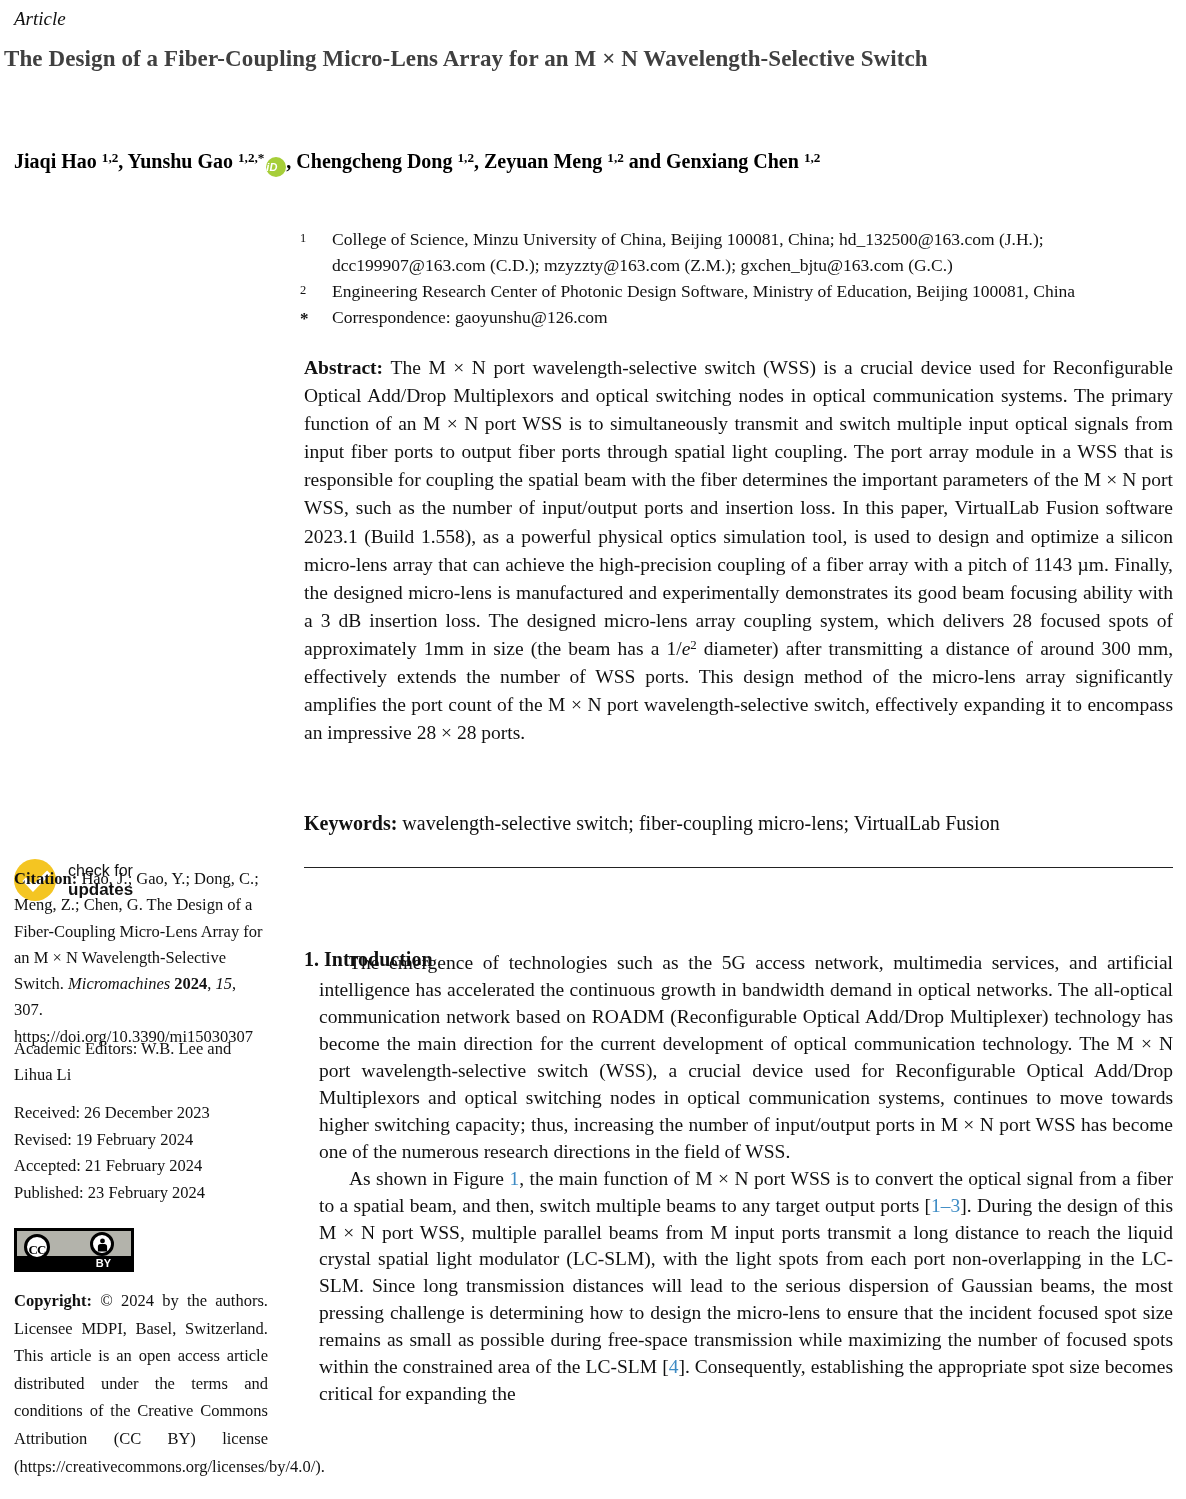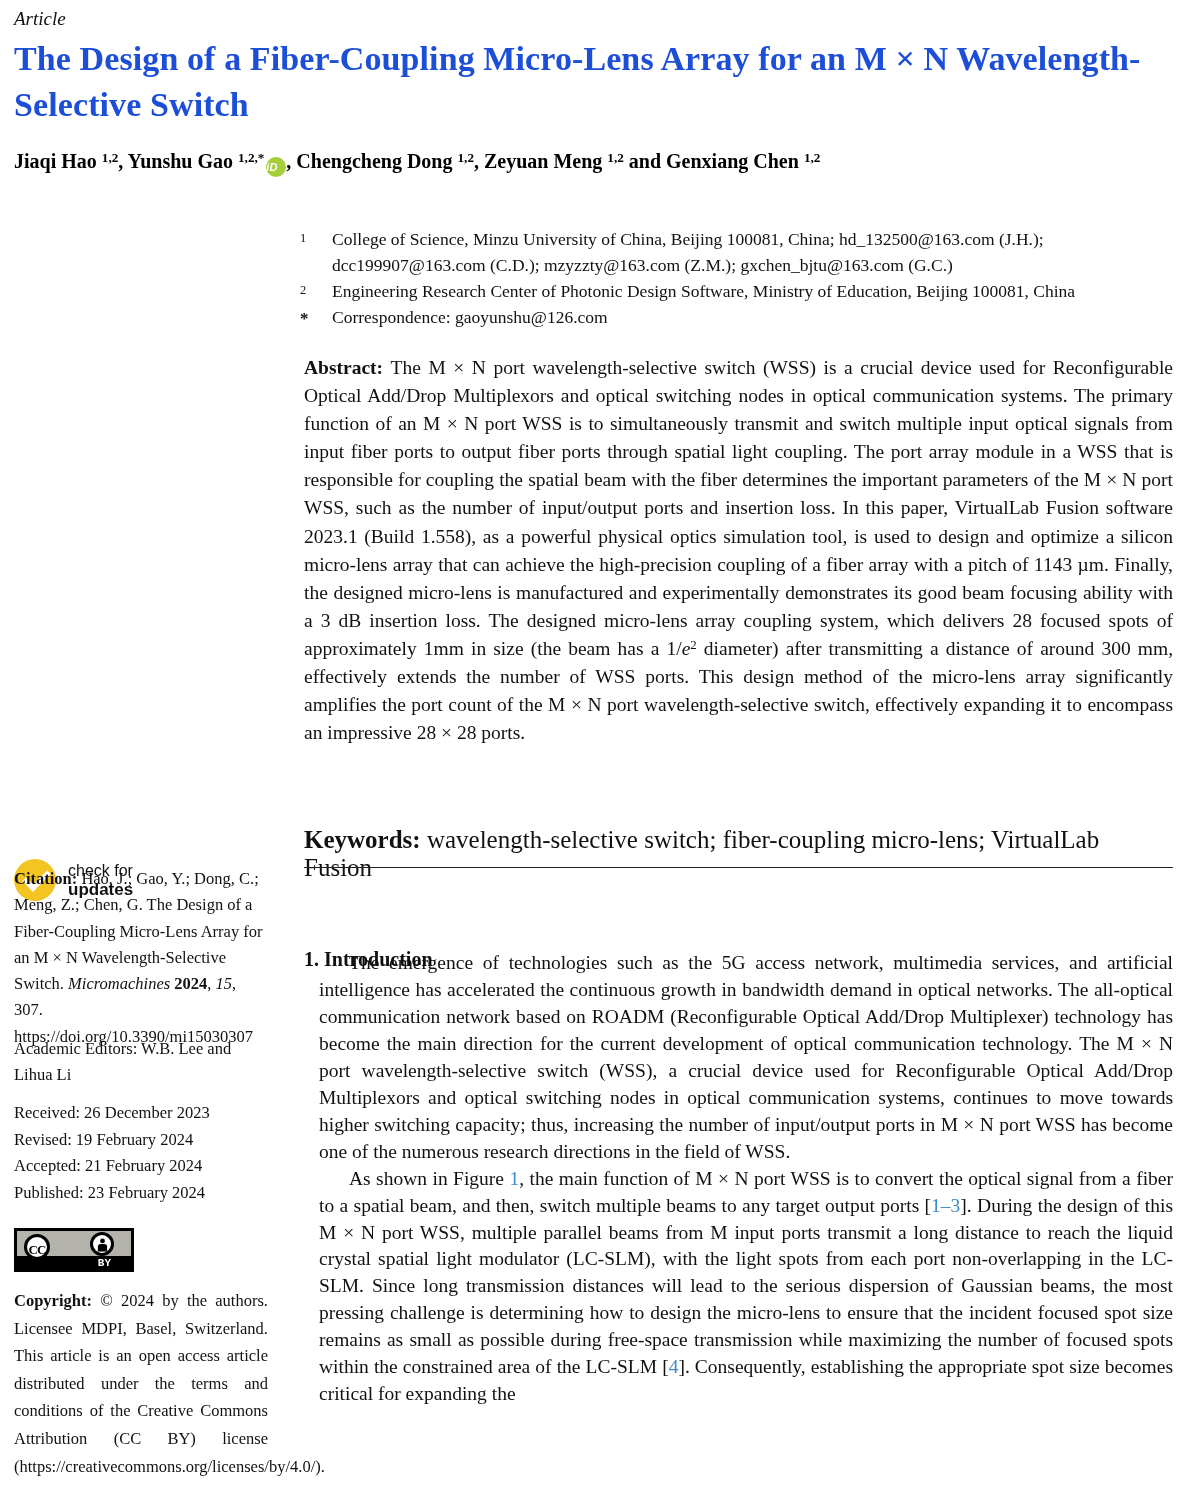--- a/index.html
+++ b/index.html
@@ -12,23 +12,23 @@
     overflow:hidden;
   }
   .abs { position:absolute; }
 
   
   .article-label {
     left:14px; top:8px;
     font-style:italic; font-size:19px; color:#111;
   }
   .page-title {
-    left:14px; top:36px; width:1160px;
-    font-size:34px; font-weight:700; line-height:46px;
-    letter-spacing:0.1px; color:#1d4ed8;
+    left:4px; top:36px; width:1160px;
+    font-size:23px; font-weight:700; line-height:46px;
+    letter-spacing:0.1px; color:#404040;
   }
   .authors {
     left:14px; top:150px; width:1160px;
     font-size:20px; font-weight:700; color:#000;
   }
   .orcid-badge {
     display:inline-block; width:20px; height:20px; border-radius:50%;
     background:#a6ce39; color:#fff;
     font-family:"Liberation Sans", sans-serif;
     font-size:11px; font-weight:700; font-style:italic;
@@ -46,22 +46,22 @@
   .affil-row.corresp .affil-marker { font-size:17px; font-weight:700; top:2px; }
   .affil-text { flex:1; }
 
   
   .abstract {
     left:304px; top:354px; width:869px;
     font-size:19.5px; line-height:28.1px;
     text-align:justify; hyphens:auto; -webkit-hyphens:auto;
   }
   .keywords {
-    left:304px; top:826px; width:869px;
-    font-size:25px; line-height:28px;font-family:Liberation Serif, serif;
+    left:304px; top:809px; width:869px;
+    font-size:20px; line-height:28px;font-family:Liberation Serif, serif;
   }
   .rule {
     left:304px; top:867px; width:869px; height:0;
     border-top:1.4px solid #222;
   }
 
   
   .intro-heading {
     left:304px; top:948px; width:869px;
     font-size:20px; font-weight:700;
@@ -124,21 +124,21 @@
     font-size:13px; font-weight:700; letter-spacing:-1px;
     text-align:center; line-height:26px; color:#000;
   }
   .person-circle {
     position:absolute; right:17px; top:1px; width:24px; height:24px;
     background:#fff; border:3.5px solid #000; border-radius:50%;
   }
   .person-circle svg { position:absolute; left:1px; top:1px; }
   .cc-by {
     position:absolute; right:20px; bottom:-1px;
-    color:#fff; font-family:Liberation Mono, monospace;
+    color:#fff; font-family:Liberation Sans, sans-serif;
     font-size:11px; font-weight:700; line-height:13px;
   }
 </style>
 </head>
 <body>
 
 <div class="abs article-label">Article</div>
 <h1 class="abs page-title">The Design of a Fiber-Coupling Micro-Lens Array for an M × N Wavelength-Selective Switch</h1>
 <div class="abs authors"><span>Jiaqi Hao </span><span class="seg-sup">1,2</span><span>, Yunshu Gao </span><span class="seg-sup">1,2,*</span><span class="orcid-badge">iD</span><span>, Chengcheng Dong </span><span class="seg-sup">1,2</span><span>, Zeyuan Meng </span><span class="seg-sup">1,2</span><span> and Genxiang Chen </span><span class="seg-sup">1,2</span></div>
 

